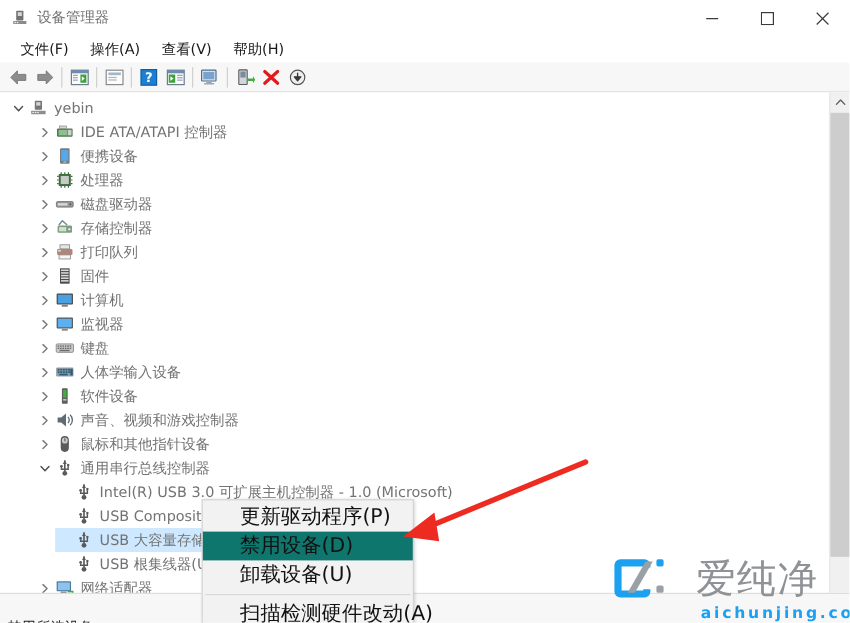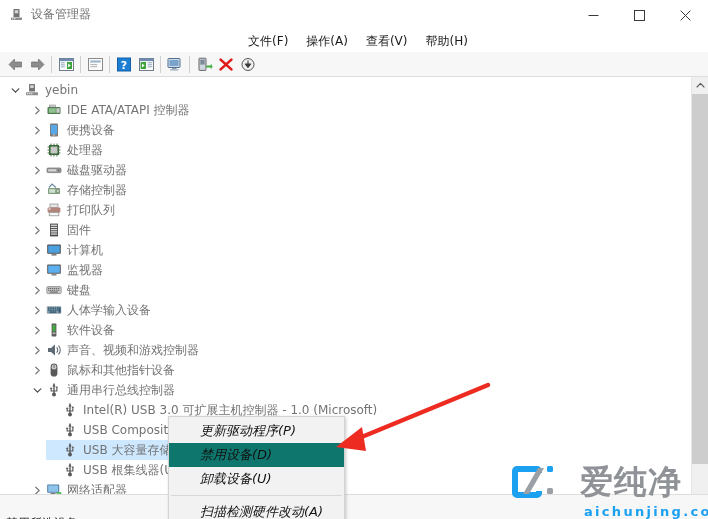--- a/index.html
+++ b/index.html
@@ -15,21 +15,21 @@
   
   .titlebar{position:absolute;left:0;top:0;width:708px;height:30px;background:#ffffff;}
   .title-left{position:absolute;left:9px;top:7px;display:flex;align-items:center;gap:7px;}
   .title-icon{width:15px;height:15px;position:relative;}
   .title-text{font-size:12px;color:#737373;line-height:15px;white-space:nowrap;}
   .wbtns{position:absolute;right:0;top:0;height:30px;display:flex;}
   .wbtn{width:46px;height:30px;display:flex;align-items:center;justify-content:center;}
   .wbtn svg{display:block;}
 
   
-  .menubar{position:absolute;left:0;top:30px;width:708px;height:22px;background:#fff;display:flex;align-items:center;padding-left:8px;box-sizing:border-box;justify-content:center;}
+  .menubar{position:absolute;left:0;top:30px;width:708px;height:22px;background:#fff;display:flex;align-items:center;padding-left:8px;box-sizing:border-box;}
   .menuitem{font-size:12px;color:#1a1a1a;padding:2px 9px;white-space:nowrap;}
 
   
   .toolbar{position:absolute;left:0;top:52px;width:708px;height:25px;background:#f7f7f7;border-bottom:1px solid #dededc;display:flex;align-items:center;padding-left:4px;box-sizing:border-box;}
   .tbtn{width:22px;height:21px;display:flex;align-items:center;justify-content:center;}
   .tsep{width:1px;height:17px;background:#d0d0cf;margin:0 3px;}
 
   
   .treepane{position:absolute;left:0;top:77px;width:708px;height:417px;background:#fff;overflow:hidden;}
   .tree{position:absolute;left:0;top:3px;width:692px;}
@@ -49,31 +49,31 @@
   .vscroll{position:absolute;right:0;top:77px;width:16px;height:417px;background:#f0f0f0;border-left:1px solid #e6e6e6;}
   .vs-up{position:absolute;left:0;top:0;width:16px;height:17px;display:flex;align-items:center;justify-content:center;}
   .vs-thumb{position:absolute;left:0;top:17px;width:16px;height:370px;background:#cdcdcd;}
 
   
   .statusbar{position:absolute;left:0;top:494px;width:708px;height:25px;background:#f7f7f7;border-top:1px solid #dededc;}
   .status-text{position:absolute;left:6px;top:20px;font-size:12px;color:#1a1a1a;text-align:right;}
 
   
   .ctxmenu{position:absolute;left:168px;top:416px;width:177px;background:#f2f2f2;border:1px solid #d4d4d4;box-shadow:1px 1px 3px rgba(0,0,0,.22);z-index:40;padding:2px 0 3px 0;box-sizing:border-box;}
-  .ctxitem{height:24px;line-height:24px;padding-left:31px;font-size:13px;color:#111;white-space:nowrap;font-style:italic;}
+  .ctxitem{height:24px;line-height:24px;padding-left:31px;font-size:17px;color:#111;white-space:nowrap;}
   .ctxitem.hi{background:#0f766e;}
   .ctxsep{height:1px;background:#d8d8d8;margin:4px 2px 4px 2px;}
 
   
   .arrow{position:absolute;left:300px;top:375px;width:220px;height:90px;z-index:60;pointer-events:none;}
 
   
   .watermark{position:absolute;left:511px;top:459px;z-index:70;}
   .wm-row{display:flex;align-items:center;gap:9px;}
-  .wm-cn{font-size:33px;font-weight:bold;color:#8f9296;letter-spacing:1px;line-height:34px;font-family:"DejaVu Sans","Liberation Sans",sans-serif;}
+  .wm-cn{font-size:33px;font-weight:normal;color:#8f9296;letter-spacing:1px;line-height:34px;font-family:"DejaVu Sans","Liberation Sans",sans-serif;}
   .wm-url{font-size:13px;font-weight:bold;color:#1ca0f0;letter-spacing:2.3px;margin-left:73px;margin-top:1px;line-height:14px;}
 </style>
 </head>
 <body>
 
 <div class="window">
 
   <div class="titlebar">
     <div class="title-left">
       <span class="title-icon">

